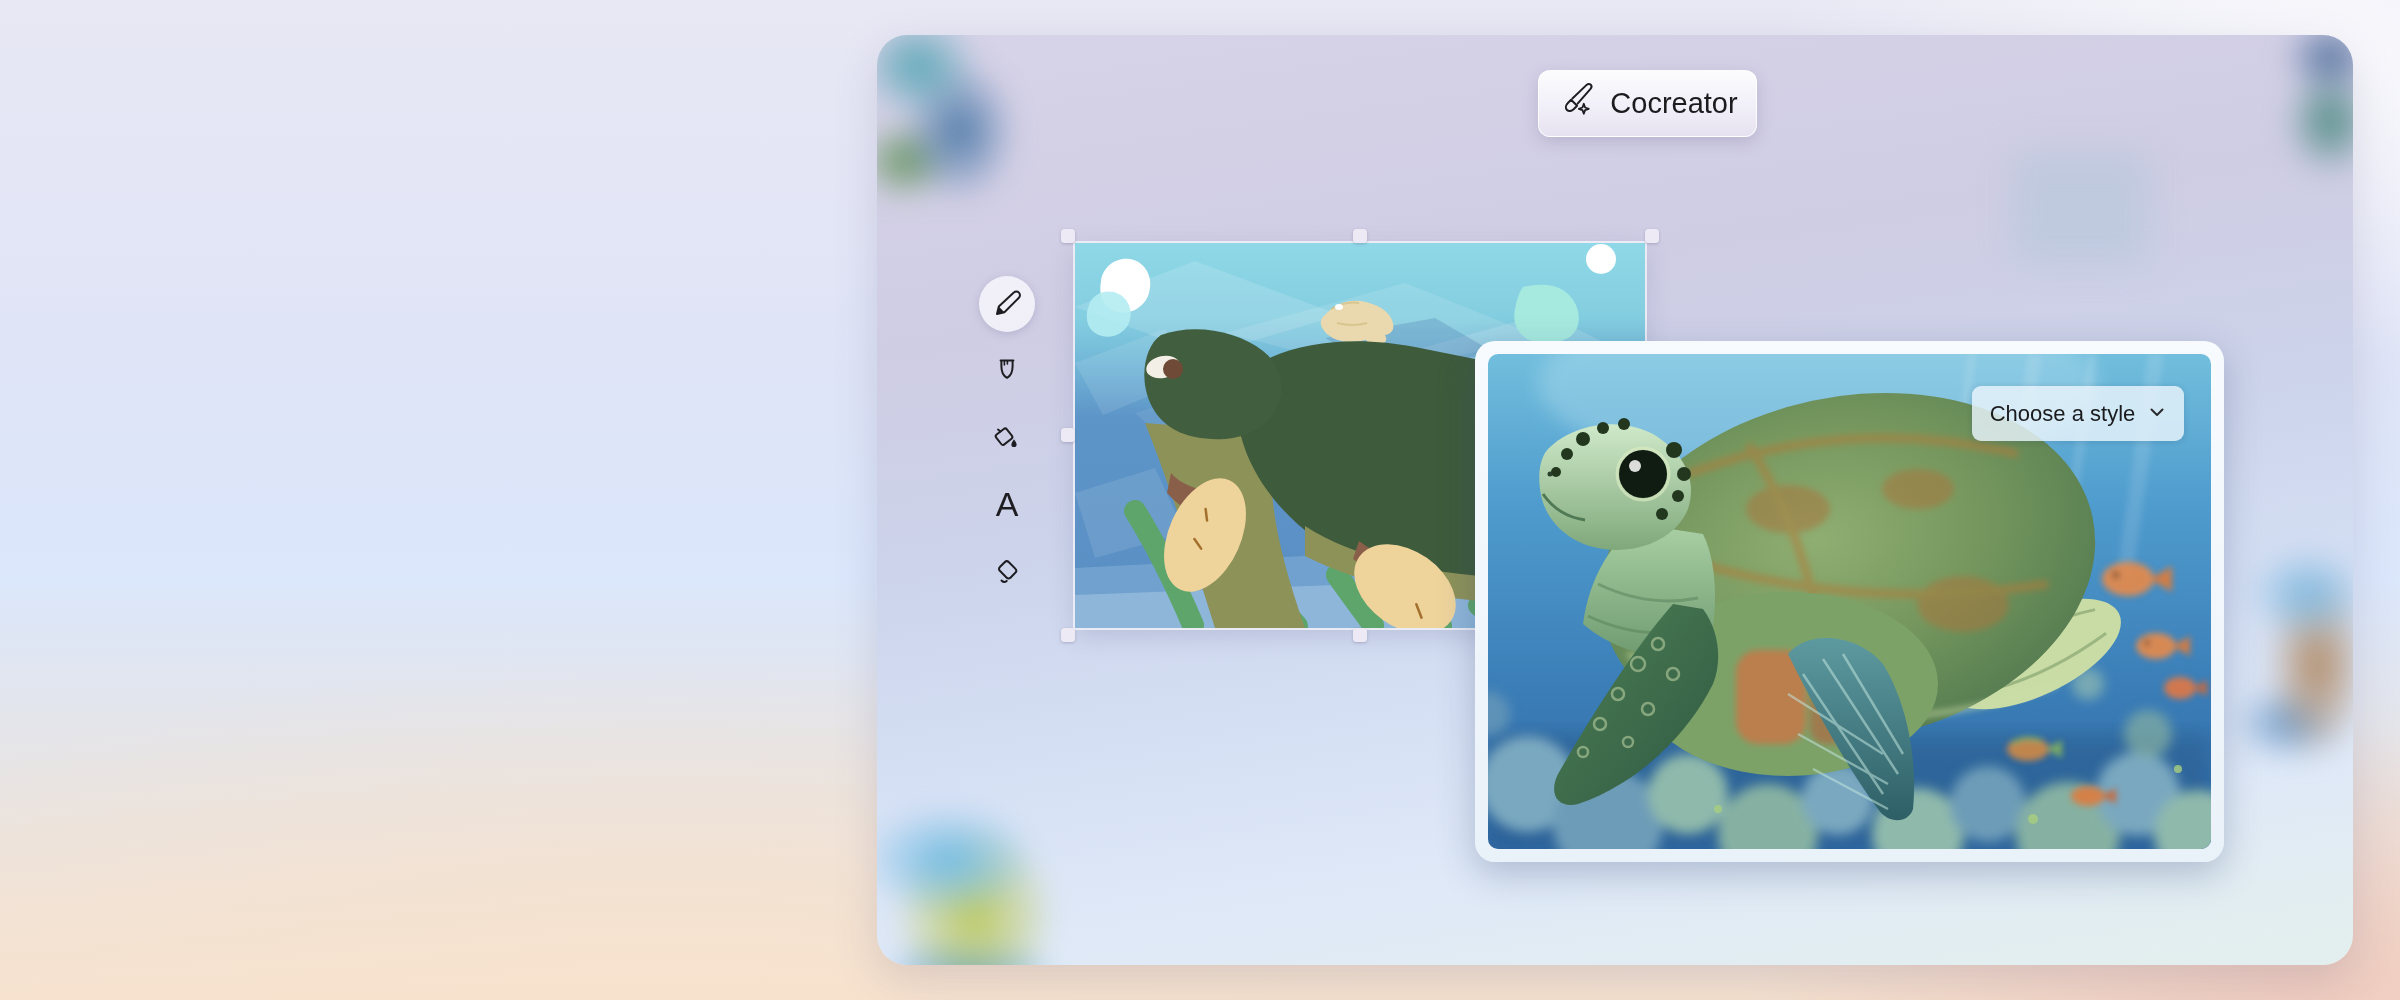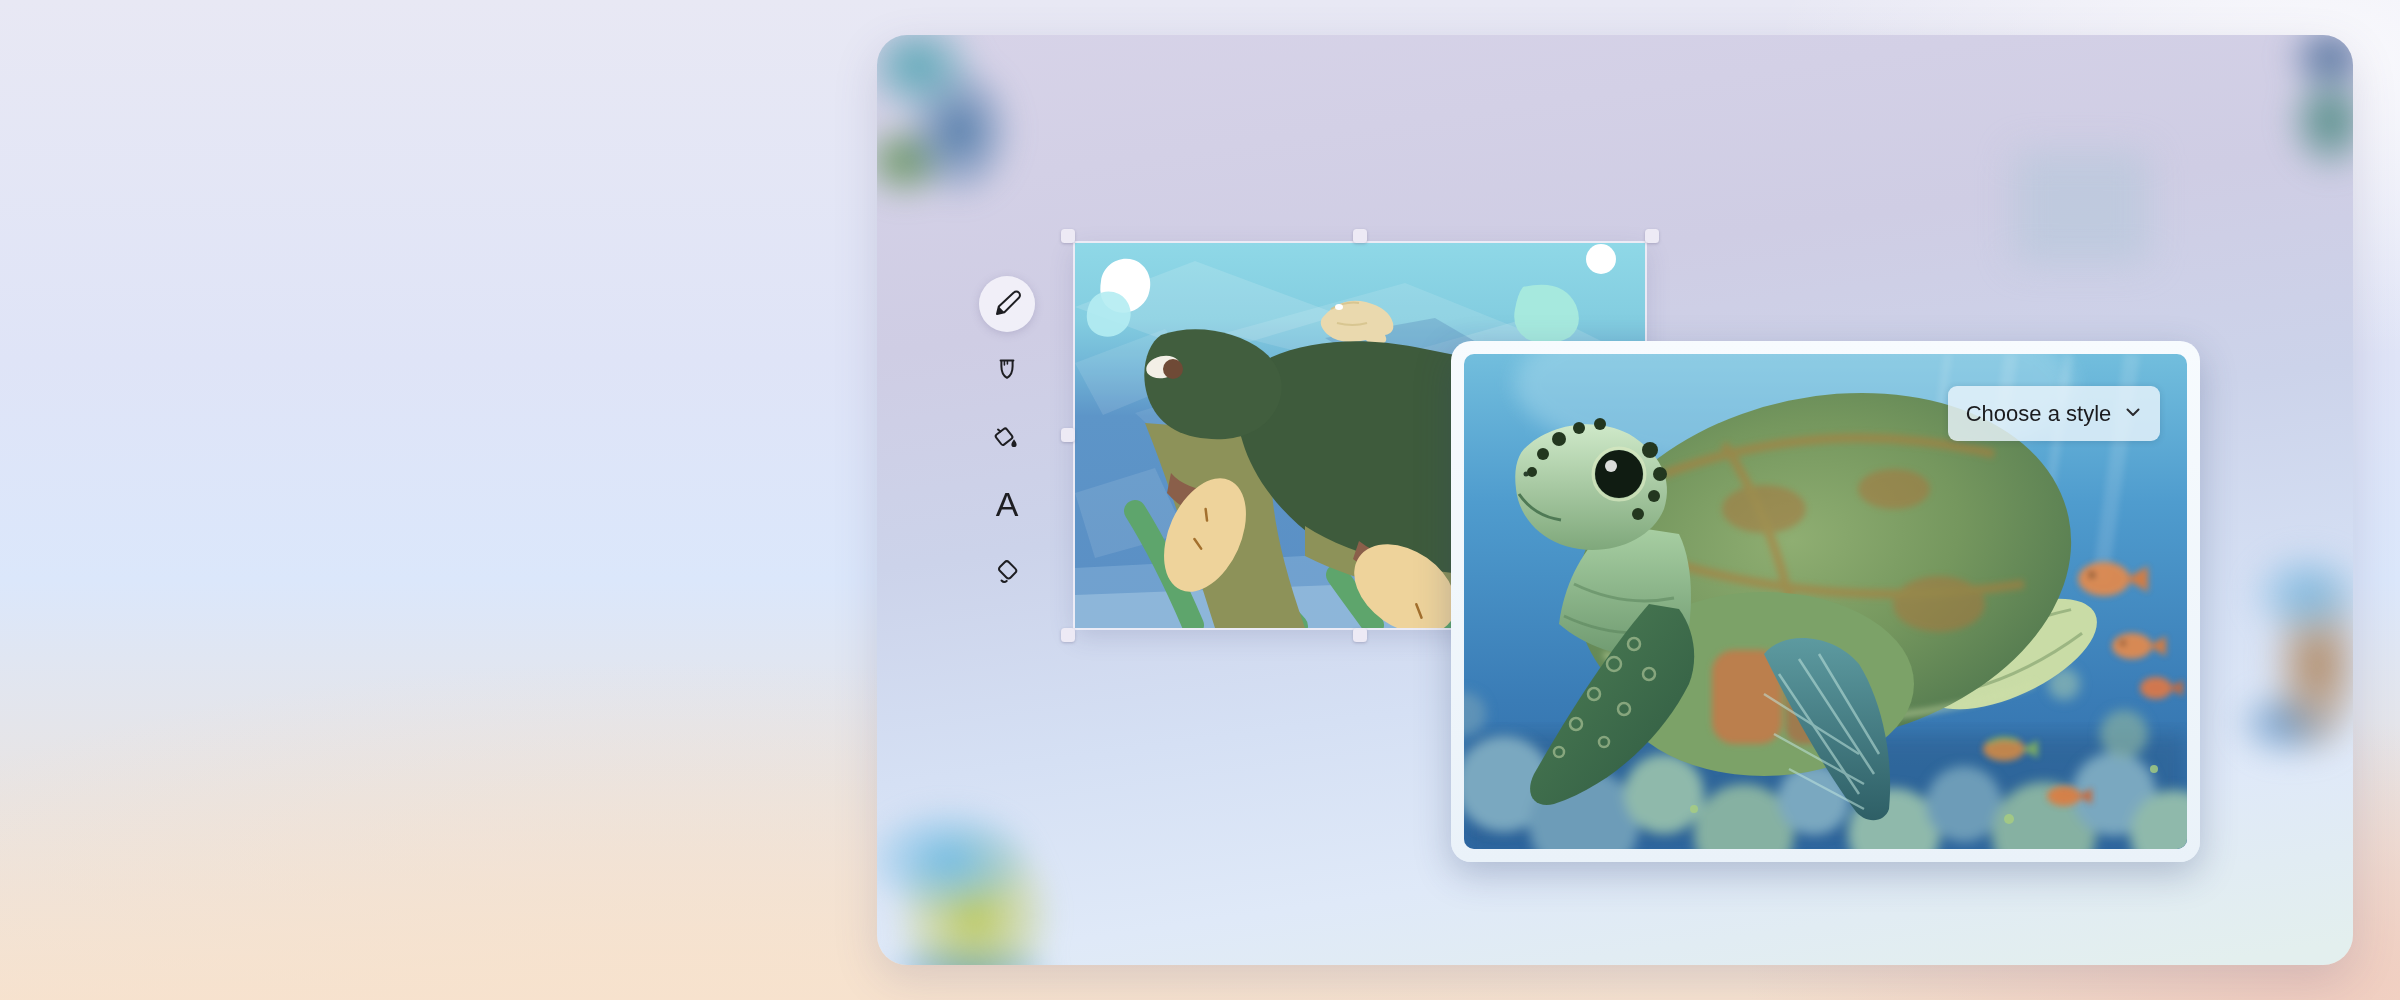--- a/index.html
+++ b/index.html
@@ -71,21 +71,21 @@
     box-shadow:0 0 0 2px rgba(242,241,249,.85),0 8px 24px rgba(70,80,130,.18);
   }
   .handle{position:absolute;width:14px;height:14px;border-radius:3.5px;
     background:#edeaf5;box-shadow:0 1px 3px rgba(100,95,130,.35);cursor:pointer;}
   .h-tl{left:184px;top:194px}.h-tm{left:476px;top:194px}.h-tr{left:768px;top:194px}
   .h-ml{left:184px;top:393px}.h-mr{left:768px;top:393px}
   .h-bl{left:184px;top:593px}.h-bm{left:476px;top:593px}.h-br{left:768px;top:593px}
 
   
   .gen-card{
-    position:absolute;left:574px;top:306px;width:749px;height:521px;
+    position:absolute;left:598px;top:306px;width:749px;height:521px;
     box-sizing:border-box;padding:13px;border-radius:20px;
     background:linear-gradient(180deg,#f7fbfe 0%,#eaf2f9 100%);
     box-shadow:0 12px 36px rgba(50,70,110,.28);
   }
   .gen-img{width:723px;height:495px;border-radius:10px;overflow:hidden;position:relative;}
   .style-btn{
     position:absolute;right:27px;top:32px;width:212px;height:55px;
     display:flex;align-items:center;justify-content:center;gap:13px;
     border-radius:9px;background:rgba(233,244,251,.82);
     box-shadow:0 1px 6px rgba(30,60,90,.18);
@@ -98,20 +98,30 @@
 <div class="page">
 
   <div class="board">
 
     <div class="blob blob-tl"></div>
     <div class="blob blob-tr"></div>
     <div class="blob blob-faint"></div>
     <div class="blob blob-mr"></div>
     <div class="blob blob-bl"></div>
 
+    <div class="cocreator-btn">
+      <span>
+        <svg width="38" height="38" viewBox="0 0 38 38" fill="none">
+          <path d="M10 29c-1.9-1.9-1.3-4.8.9-7l3.2-3.2 6 6-3.2 3.2C14.7 30.2 11.9 30.9 10 29z" stroke="#1e1e22" stroke-width="2" stroke-linejoin="round"></path>
+          <path d="M15.4 17.5 29.6 3.9c1.5-1.4 3.6-1.3 4.5.2.8 1.3.4 2.8-.8 4L20.6 22.7" stroke="#1e1e22" stroke-width="2" stroke-linecap="round"></path>
+          <path d="M26.8 22.8l1.3 3.7 3.7 1.3-3.7 1.3-1.3 3.7-1.3-3.7-3.7-1.3 3.7-1.3z" stroke="#1e1e22" stroke-width="1.8" stroke-linejoin="round"></path>
+        </svg>
+      </span>
+      <span>Cocreator</span>
+    </div>
 
     <div class="toolbar">
       <div class="tool selected">
         <span>
           <svg width="32" height="32" viewBox="0 0 32 32" fill="none">
             <path d="M22.8 4.6a3.6 3.6 0 0 1 5.1 5.1L13.4 24.2 6 26l1.8-7.4z" stroke="#1e1e22" stroke-width="2" stroke-linejoin="round"></path>
             <path d="M7.8 18.6 6 26l7.4-1.8z" fill="#1e1e22"></path>
           </svg>
         </span>
       </div>

